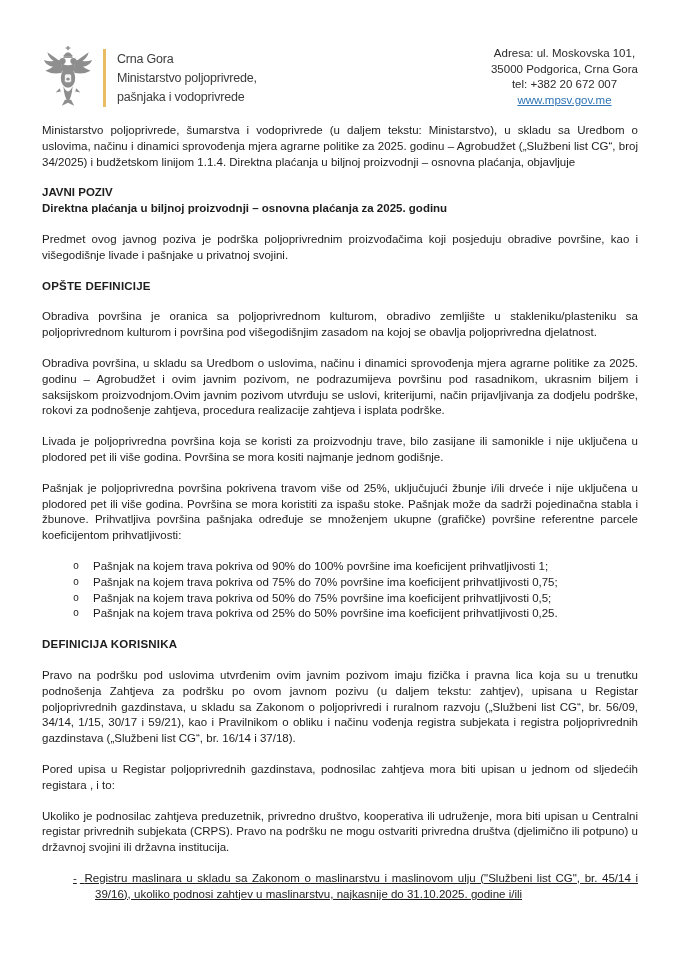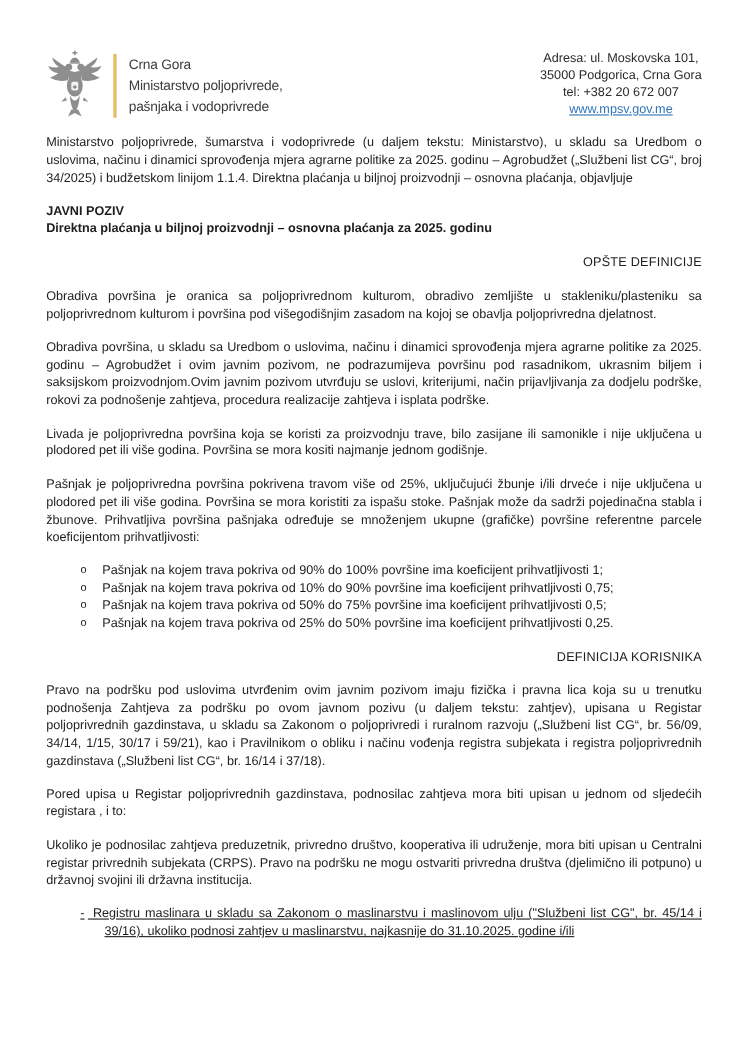--- a/index.html
+++ b/index.html
@@ -51,24 +51,23 @@
     cursor: pointer;
   }
 
   
   .doc-body { font-size: 11.5px; line-height: 15.8px; }
   .doc-body p { margin: 0 0 15px 0; text-align: justify; }
   .title-block { text-align: left; font-weight: bold; margin: 15px 0 15px 0; }
   .title-block div { line-height: 15.8px; }
   h3.section-heading {
     font-size: 11.5px;
-    font-weight: normal;
+    font-weight: bold;
     margin: 0 0 15px 0;
     letter-spacing: 0.2px;
-    text-align: right;
   }
   .bullet-list { margin: 0 0 15px 0; }
   .bullet-row { display: flex; margin-left: 31px; }
   .bullet-marker {
     flex: 0 0 20px;
     font-size: 10px;
     line-height: 15.8px;
     font-family: "Liberation Mono", monospace;
   }
   .bullet-text { flex: 1; }
@@ -134,36 +133,37 @@
 
   <div class="doc-body">
 
     <p>Ministarstvo poljoprivrede, šumarstva i vodoprivrede (u daljem tekstu: Ministarstvo), u skladu sa Uredbom o uslovima, načinu i dinamici sprovođenja mjera agrarne politike za 2025. godinu – Agrobudžet („Službeni list CG“, broj 34/2025) i budžetskom linijom 1.1.4. Direktna plaćanja u biljnoj proizvodnji – osnovna plaćanja, objavljuje</p>
 
     <div class="title-block">
       <div>JAVNI POZIV</div>
       <div>Direktna plaćanja u biljnoj proizvodnji – osnovna plaćanja za 2025. godinu</div>
     </div>
 
+    <p>Predmet ovog javnog poziva je podrška poljoprivrednim proizvođačima koji posjeduju obradive površine, kao i višegodišnje livade i pašnjake u privatnoj svojini.</p>
 
     <h3 class="section-heading">OPŠTE DEFINICIJE</h3>
 
     <p>Obradiva površina je oranica sa poljoprivrednom kulturom, obradivo zemljište u stakleniku/plasteniku sa poljoprivrednom kulturom i površina pod višegodišnjim zasadom na kojoj se obavlja poljoprivredna djelatnost.</p>
     <p>Obradiva površina, u skladu sa Uredbom o uslovima, načinu i dinamici sprovođenja mjera agrarne politike za 2025. godinu – Agrobudžet i ovim javnim pozivom, ne podrazumijeva površinu pod rasadnikom, ukrasnim biljem i saksijskom proizvodnjom.Ovim javnim pozivom utvrđuju se uslovi, kriterijumi, način prijavljivanja za dodjelu podrške, rokovi za podnošenje zahtjeva, procedura realizacije zahtjeva i isplata podrške.</p>
     <p>Livada je poljoprivredna površina koja se koristi za proizvodnju trave, bilo zasijane ili samonikle i nije uključena u plodored pet ili više godina. Površina se mora kositi najmanje jednom godišnje.</p>
     <p>Pašnjak je poljoprivredna površina pokrivena travom više od 25%, uključujući žbunje i/ili drveće i nije uključena u plodored pet ili više godina. Površina se mora koristiti za ispašu stoke. Pašnjak može da sadrži pojedinačna stabla i žbunove. Prihvatljiva površina pašnjaka određuje se množenjem ukupne (grafičke) površine referentne parcele koeficijentom prihvatljivosti:</p>
 
     <div class="bullet-list">
       <div class="bullet-row">
         <span class="bullet-marker">o</span>
         <span class="bullet-text">Pašnjak na kojem trava pokriva od 90% do 100% površine ima koeficijent prihvatljivosti 1;</span>
       </div>
       <div class="bullet-row">
         <span class="bullet-marker">o</span>
-        <span class="bullet-text">Pašnjak na kojem trava pokriva od 10% do 90% površine ima koeficijent prihvatljivosti 0,75;</span>
+        <span class="bullet-text">Pašnjak na kojem trava pokriva od 75% do 70% površine ima koeficijent prihvatljivosti 0,75;</span>
       </div>
       <div class="bullet-row">
         <span class="bullet-marker">o</span>
         <span class="bullet-text">Pašnjak na kojem trava pokriva od 50% do 75% površine ima koeficijent prihvatljivosti 0,5;</span>
       </div>
       <div class="bullet-row">
         <span class="bullet-marker">o</span>
         <span class="bullet-text">Pašnjak na kojem trava pokriva od 25% do 50% površine ima koeficijent prihvatljivosti 0,25.</span>
       </div>
     </div>

